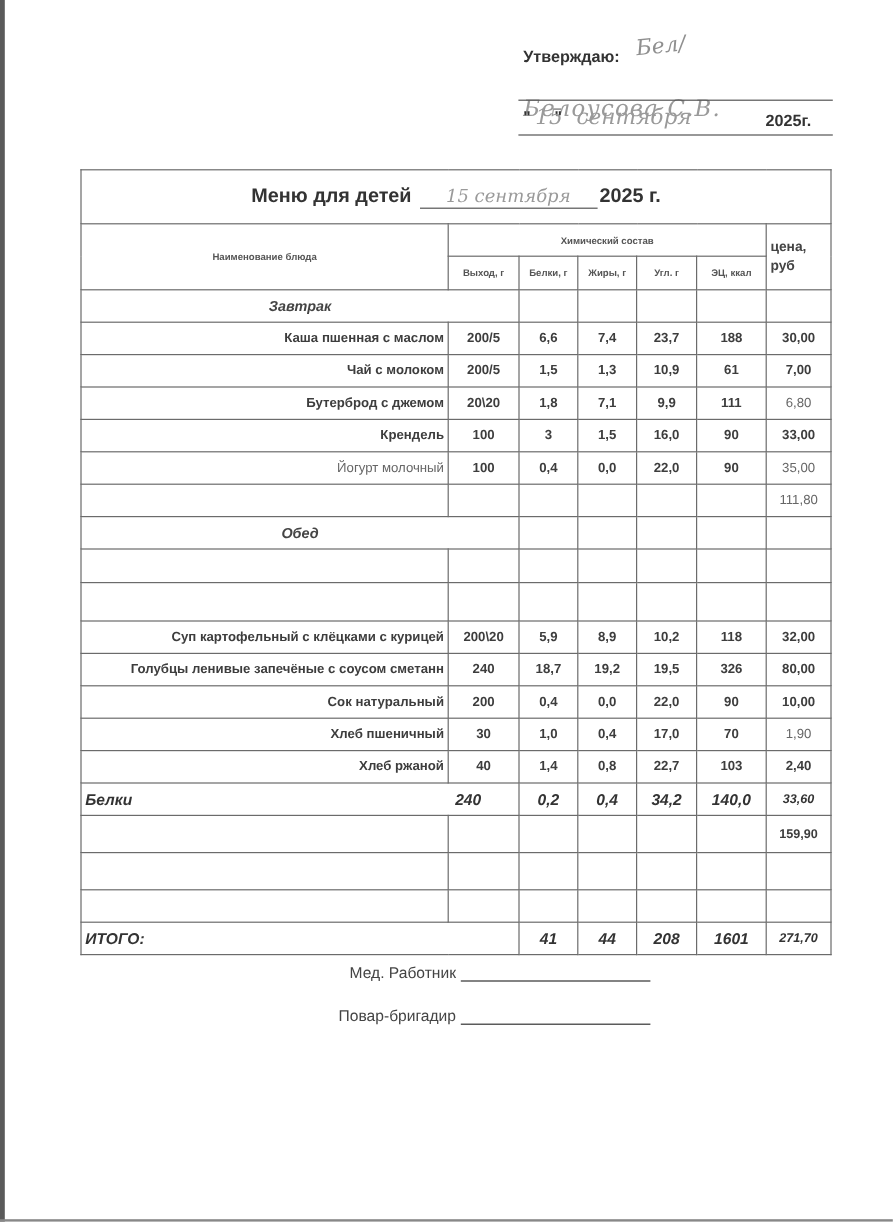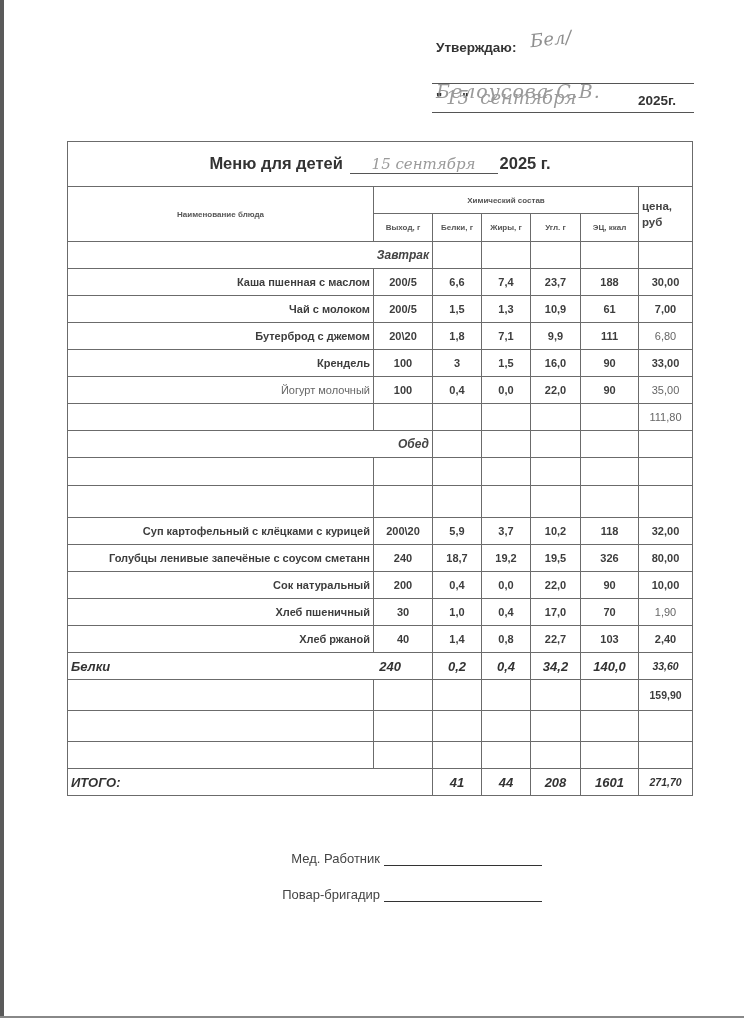--- a/index.html
+++ b/index.html
@@ -27,31 +27,31 @@
   table.menu {
     position:absolute; left:67px; top:141px; width:625px;
     border-collapse:collapse; table-layout:fixed;
   }
   table.menu td { border:1.5px solid #6b6b6b; padding:0 3px; font-size:11px; color:#3d3d3d; height:26px; overflow:hidden; white-space:nowrap; }
   .title-cell { height:44px !important; text-align:center; font-weight:bold; font-size:16.5px !important; color:#333 !important; }
   .title-cell .under { display:inline-block; width:148px; border-bottom:1px solid #555; text-align:center; vertical-align:baseline; margin:0 2px; }
   .title-cell .under span { font-size:15px; }
   .hdr { font-weight:bold; font-size:8px !important; text-align:center; color:#555 !important; }
   .hdr-price { font-size:11.5px !important; font-weight:bold; line-height:16px; color:#444 !important; }
-  .sect { text-align:right; font-weight:bold; font-style:italic; font-size:12px !important; color:#444 !important; }
+  .sect { text-align:center; font-weight:bold; font-style:italic; font-size:12px !important; color:#444 !important; }
   .nm { font-weight:bold; text-align:right; }
   .nm.light { font-weight:normal; color:#666 !important; }
   .num { text-align:center; font-weight:bold; }
   .num.light { font-weight:normal; color:#666 !important; }
   .it { font-style:italic; font-weight:bold; font-size:13px !important; color:#333 !important; }
   .it.small { font-size:10.5px !important; }
   .apple-w { float:right; padding-right:8px; }
 
   
-  .signs { position:absolute; left:262px; top:840px; width:280px; font-size:13px; color:#444; }
+  .signs { position:absolute; left:262px; top:792px; width:280px; font-size:13px; color:#444; }
   .sign-row { display:flex; align-items:flex-end; height:26px; justify-content:flex-end; }
   .sign-row .slbl { margin-right:4px; }
   .sign-row .sline { width:158px; border-bottom:1px solid #333; height:14px; }
 </style>
 </head>
 <body>
 
 <div class="scan-edge-left"></div>
 <div class="scan-edge-bottom"></div>
 
@@ -182,21 +182,21 @@
         <td></td>
         <td></td>
         <td></td>
         <td></td>
         <td></td>
       </tr>
   <tr>
     <td class="nm">Суп картофельный с клёцками с курицей</td>
     <td class="num">200\20</td>
     <td class="num">5,9</td>
-    <td class="num">3,7</td>
+    <td class="num">8,9</td>
     <td class="num">10,2</td>
     <td class="num">118</td>
     <td class="num">32,00</td>
   </tr>
   <tr>
     <td class="nm">Голубцы ленивые запечёные с соусом сметанн</td>
     <td class="num">240</td>
     <td class="num">18,7</td>
     <td class="num">19,2</td>
     <td class="num">19,5</td>

